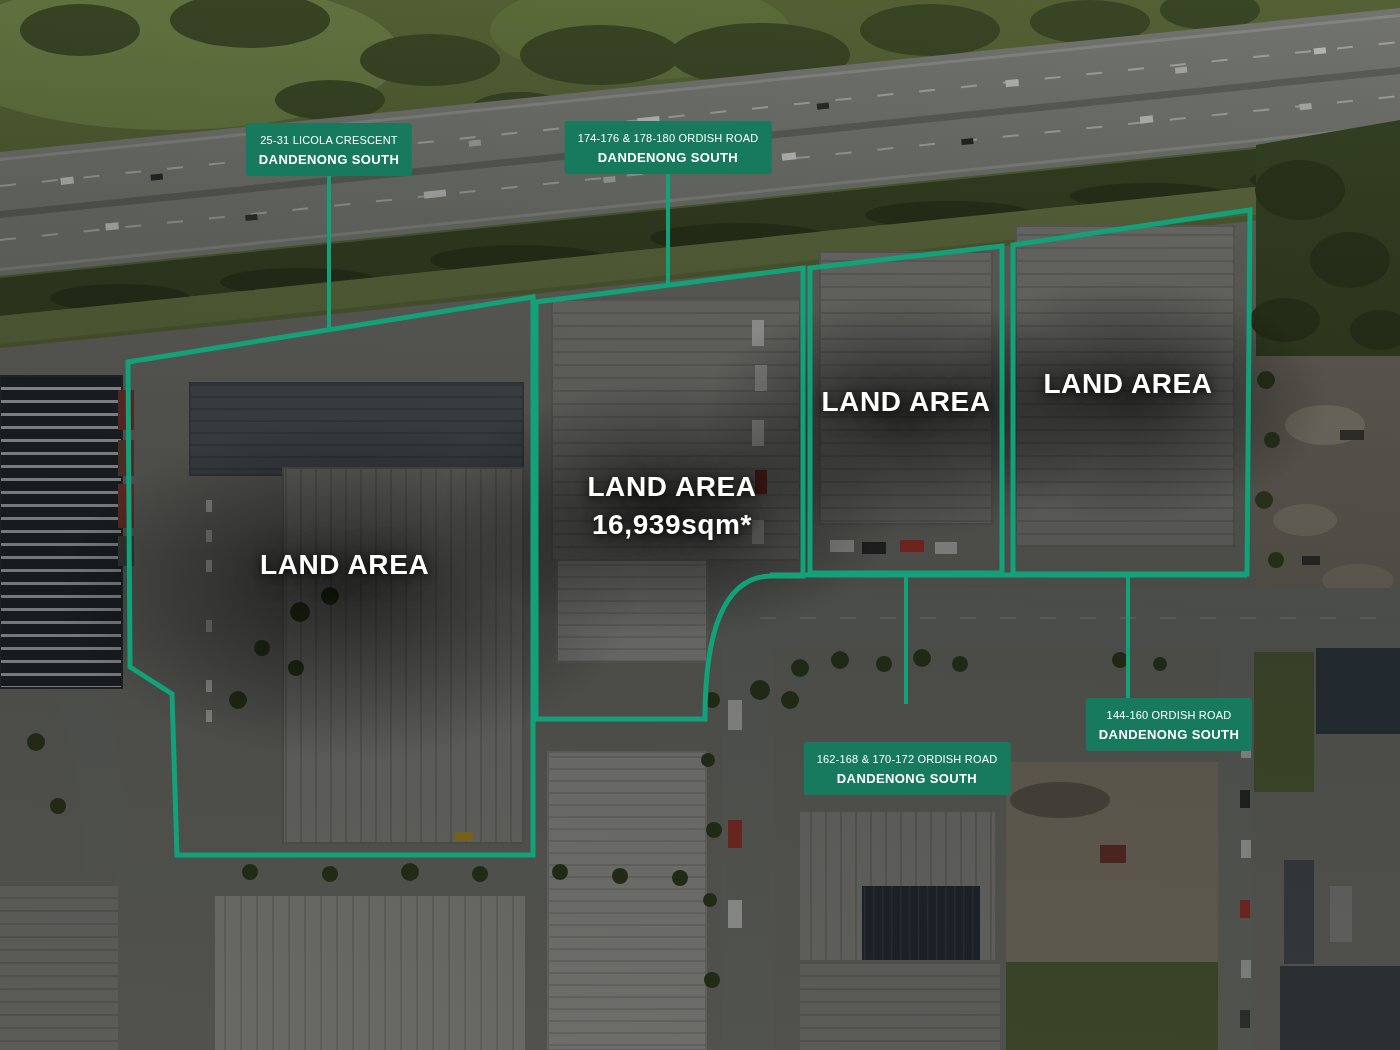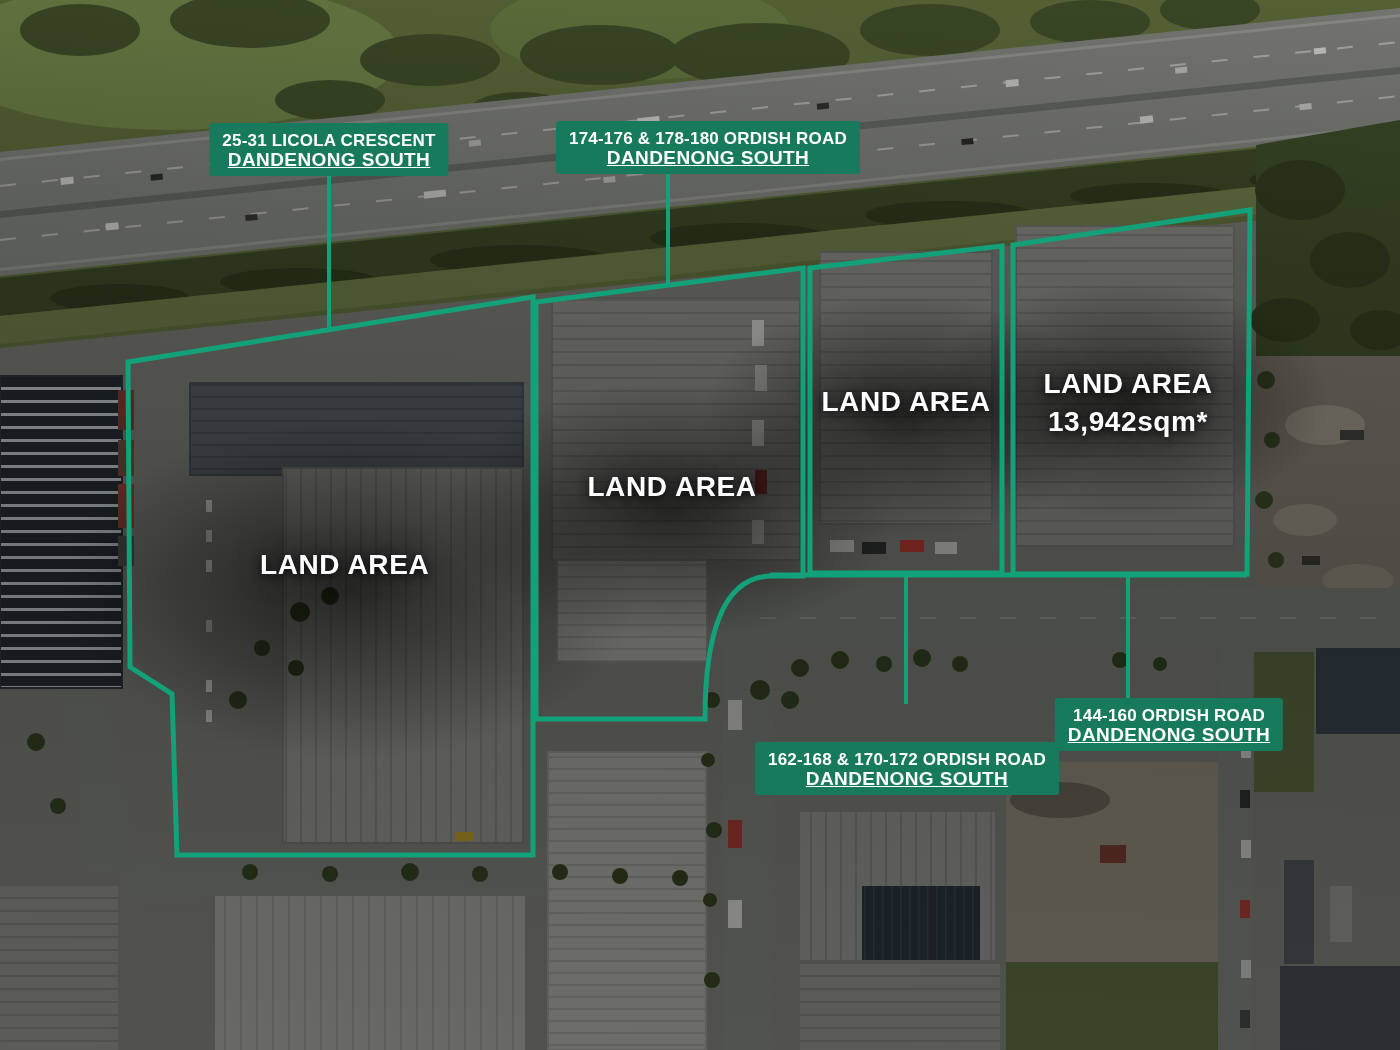--- a/index.html
+++ b/index.html
@@ -27,24 +27,24 @@
   .shade-4{left:930px;top:280px;width:400px;height:240px;}
   .bounds{z-index:5;}
   .bounds .parcel{fill:none;stroke:var(--line-green,#12a178);stroke-width:5px;stroke-linejoin:miter;}
   .bounds .leader{fill:none;stroke:var(--line-green,#12a178);stroke-width:4px;}
   .bounds .roadline{fill:none;stroke:var(--line-green,#12a178);stroke-width:5px;}
   .addr-box{
     position:absolute;z-index:7;transform:translateX(-50%);
     background:var(--box-green,#177a5c);color:var(--label-text,#fff);
     border-radius:3px;padding:8px 13px 7px;text-align:center;white-space:nowrap;
   }
-  .addr-line1{font-size:17px;font-weight:700;line-height:19px;letter-spacing:0.2px;}
-  .addr-line2{font-size:19px;font-weight:800;line-height:19px;letter-spacing:0.4px;text-decoration:underline;}
+  .addr-line1{font-size:11px;font-weight:400;line-height:19px;letter-spacing:0.2px;}
+  .addr-line2{font-size:13px;font-weight:800;line-height:19px;letter-spacing:0.4px;}
   .addr-1{left:329px;top:123px;}
-  .addr-2{left:668px;top:121px;margin-left:40px;}
+  .addr-2{left:668px;top:121px;}
   .addr-3{left:907px;top:742px;}
   .addr-4{left:1169px;top:698px;}
   .land-label{
     position:absolute;z-index:6;color:var(--label-text,#fff);
     text-shadow:0 2px 8px rgba(0,0,0,0.85), 0 0 26px rgba(0,0,0,0.55);
     white-space:nowrap;
   }
   .land-label .l1,.land-label .l2{font-size:28px;font-weight:800;line-height:38px;letter-spacing:0.6px;}
   .land-1{left:260px;top:546px;text-align:left;}
   .land-2{left:672px;top:468px;transform:translateX(-50%);text-align:center;}
@@ -279,27 +279,27 @@
     <line class="leader" x1="668" y1="172" x2="668" y2="284"></line>
     <line class="leader" x1="906" y1="575" x2="906" y2="704"></line>
     <line class="leader" x1="1128" y1="575" x2="1128" y2="700"></line>
   </svg>
 
   <div class="land-label land-1">
     <div class="l1">LAND AREA</div>
   </div>
   <div class="land-label land-2">
     <div class="l1">LAND AREA</div>
+    <div class="l2">16,939sqm*</div>
   </div>
   <div class="land-label land-3">
     <div class="l1">LAND AREA</div>
   </div>
   <div class="land-label land-4">
     <div class="l1">LAND AREA</div>
-    <div class="l2">13,942sqm*</div>
   </div>
 
   <div class="addr-box addr-1">
     <div class="addr-line1">25-31 LICOLA CRESCENT</div>
     <div class="addr-line2">DANDENONG SOUTH</div>
   </div>
   <div class="addr-box addr-2">
     <div class="addr-line1">174-176 &amp; 178-180 ORDISH ROAD</div>
     <div class="addr-line2">DANDENONG SOUTH</div>
   </div>

